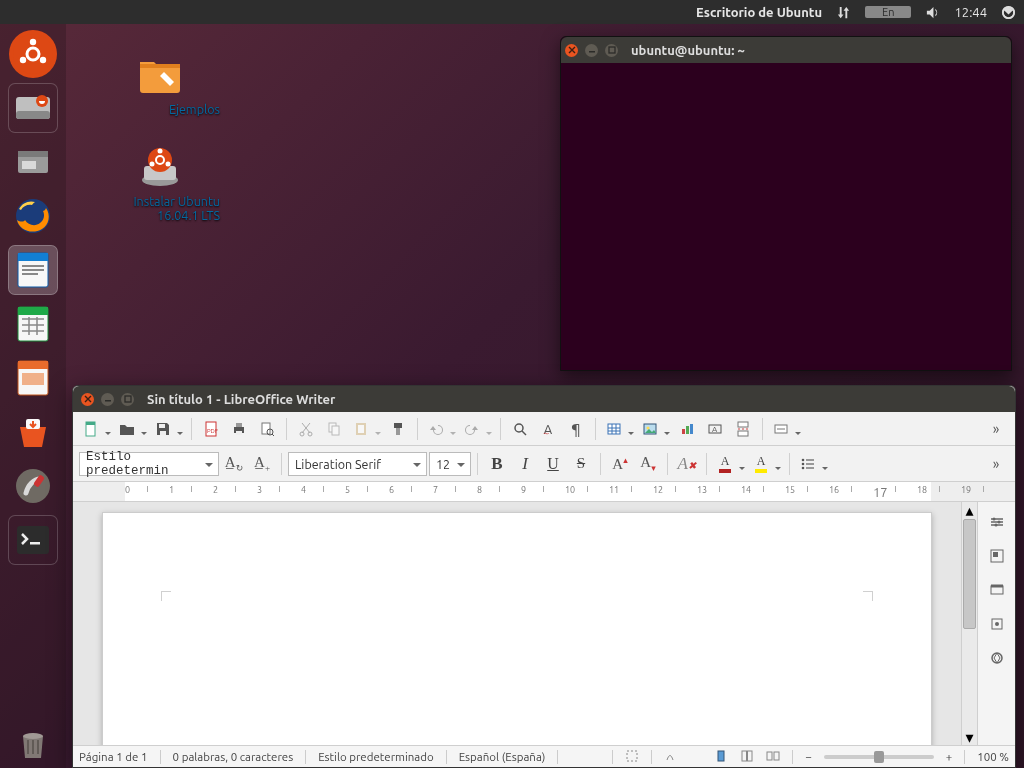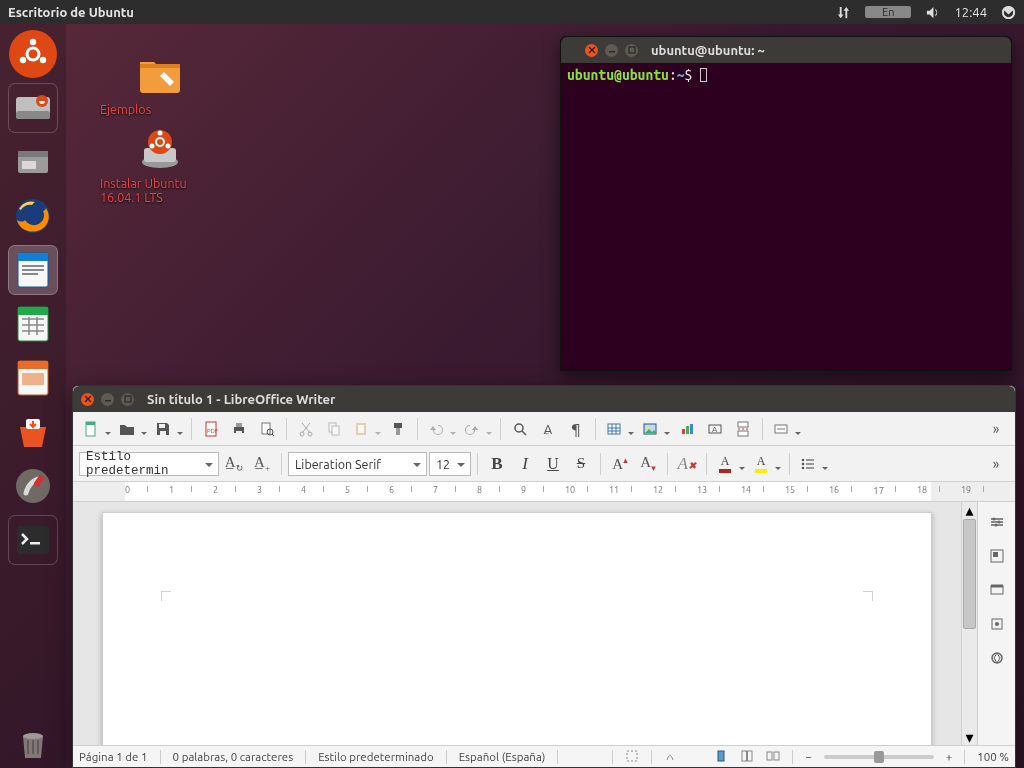--- a/index.html
+++ b/index.html
@@ -3,47 +3,47 @@
 <meta charset="utf-8">
 <style>
   * { box-sizing: border-box; margin: 0; padding: 0; }
   html, body { width: 1024px; height: 768px; overflow: hidden; font-family: "Ubuntu", sans-serif; }
   body { background: linear-gradient(135deg, #5a2a3a 0%, #3a1a30 45%, #2e1526 100%); }
 
   
   .top-panel { position: absolute; top: 0; left: 0; right: 0; height: 24px;
                background: #2d2d2d; color: #e6e6e6; font-size: 13px; font-weight: bold;
                display: flex; align-items: center; padding: 0 8px; z-index: 1; }
-  .top-panel .title { flex: 1; }
+  .top-panel .title { flex: 1; text-align: right; }
   .top-panel .ind { margin-left: 14px; display: inline-flex; align-items: center; gap: 3px; font-weight: normal; cursor: pointer; }
   .top-panel .lang { background: #888; color:#2d2d2d; border-radius: 2px; padding: 0 17px; font-size: 11px; font-weight: normal; }
   .top-panel svg { width: 15px; height: 15px; fill: #ddd; }
 
   
   .launcher { position: absolute; top: 24px; left: 0; bottom: 0; width: 66px;
               background: rgba(40,20,30,.35); display: flex; flex-direction: column;
               align-items: center; padding-top: 6px; gap: 6px; z-index: 2; }
   .launcher .app { width: 48px; height: 48px; border-radius: 6px; display:flex;align-items:center;justify-content:center;cursor:pointer;}
   .launcher .app.active { background: rgba(255,255,255,.22); box-shadow: 0 0 0 1px rgba(255,255,255,.4);}
   .launcher .app.running { box-shadow: 0 0 0 1px rgba(255,255,255,.2);}
   .launcher .spacer { flex: 1; }
   .launcher .app svg { width: 42px; height: 42px; }
   .trash { width: 42px; height: 42px; margin-bottom: 2px; opacity: .85; }
 
   
-  .desk-icon { position:absolute; width:120px; text-align:left; color:#ef4444; font-size:12.5px;
+  .desk-icon { position:absolute; width:120px; text-align:right; color:#0369a1; font-size:12.5px;
                text-shadow:0 1px 2px #000; cursor:pointer;}
   .desk-icon .ico{ width:48px;height:48px;margin:0 auto 4px;}
 
   
   .term-win { position:absolute; top:36px; left:560px; width:452px; height:335px;
               background:#2c001e; border:1px solid #111; border-radius:6px 6px 0 0;
               box-shadow:0 6px 18px rgba(0,0,0,.5); z-index:3;}
   .term-win .titlebar, .lo-win .titlebar { height:26px; background:#3c3b37; color:#ddd; font-size:13px;
-              display:flex; align-items:center; padding:0 24px; border-radius:6px 6px 0 0;
+              display:flex; align-items:center; padding:0 4px; border-radius:6px 6px 0 0;
               font-weight:bold;}
   .winbtn { width:13px;height:13px;border-radius:50%;background:#5f5b53;margin-right:7px;cursor:pointer;
             display:inline-flex;align-items:center;justify-content:center;}
   .winbtn.close{background:#e95420;}
   .winbtn svg{width:8px;height:8px;fill:#2b2b28;}
   .term-body{ padding:4px 6px; font-family: "Ubuntu Mono", monospace; font-size:14px;}
   .term-body .user{color:#8ae234;font-weight:bold;}
   .term-body .path{color:#729fcf;font-weight:bold;}
   .term-body .cursor{display:inline-block;width:7px;height:14px;border:1px solid #ccc;vertical-align:-2px;}
 
@@ -220,21 +220,21 @@
 <div class="desk-icon" style="top:50px;left:100px">
   <div class="ico">
     <svg viewBox="0 0 48 48">
         <path d="M4 12h14l4 4h22v24a3 3 0 01-3 3H7a3 3 0 01-3-3z" fill="#f39c3c"></path>
         <path d="M4 14h40v4H4z" fill="#e07f1e"></path>
         <path d="M28 22l10 10-4 4-10-10z" fill="#fff"></path>
       </svg>
   </div>
   <div>Ejemplos</div>
 </div>
-<div class="desk-icon" style="top:124px;left:100px">
+<div class="desk-icon" style="top:142px;left:100px">
   <div class="ico">
     <svg viewBox="0 0 48 48">
         <ellipse cx="24" cy="38" rx="18" ry="6" fill="#999"></ellipse>
         <rect x="8" y="24" width="32" height="14" rx="3" fill="#c8c8c8"></rect>
         <circle cx="24" cy="18" r="12" fill="#dd4814"></circle>
         <circle cx="24" cy="18" r="4" fill="none" stroke="#fff" stroke-width="2"></circle>
         <circle cx="24" cy="9" r="2.5" fill="#fff"></circle>
         <circle cx="32" cy="22" r="2.5" fill="#fff"></circle>
         <circle cx="16" cy="22" r="2.5" fill="#fff"></circle>
       </svg>
@@ -254,24 +254,20 @@
           <rect x="1" y="5" width="6" height="1.5"></rect>
         </svg>
       </span>
     <span class="winbtn">
         <svg viewBox="0 0 8 8">
           <rect x="1" y="1" width="6" height="6" fill="none" stroke="#2b2b28" stroke-width="1.3"></rect>
         </svg>
       </span>
     <span style="width:6px"></span>
     <span>ubuntu@ubuntu: ~</span>
-  </div>
-  <div class="term-body">
-    <span class="user">ubuntu@ubuntu</span><span style="color:#eee">:</span><span class="path">~</span><span style="color:#eee">$</span>
-    <span class="cursor"></span>
   </div>
 </div>
 
 <div class="lo-win">
   <div class="lo-titlebar">
     <span class="winbtn close">
         <svg viewBox="0 0 8 8">
           <path d="M1 1l6 6M7 1l-6 6" stroke="#3a1f13" stroke-width="1.4"></path>
         </svg>
       </span>
@@ -515,21 +511,21 @@
         <span style="position:absolute;left:528px;top:3px;font-size:9px;color:#777">12</span>
         <span style="position:absolute;left:550px;top:4px;width:1px;height:6px;background:#aaa"></span>
         <span style="position:absolute;left:572px;top:3px;font-size:9px;color:#777">13</span>
         <span style="position:absolute;left:594px;top:4px;width:1px;height:6px;background:#aaa"></span>
         <span style="position:absolute;left:616px;top:3px;font-size:9px;color:#777">14</span>
         <span style="position:absolute;left:638px;top:4px;width:1px;height:6px;background:#aaa"></span>
         <span style="position:absolute;left:660px;top:3px;font-size:9px;color:#777">15</span>
         <span style="position:absolute;left:682px;top:4px;width:1px;height:6px;background:#aaa"></span>
         <span style="position:absolute;left:704px;top:3px;font-size:9px;color:#777">16</span>
         <span style="position:absolute;left:726px;top:4px;width:1px;height:6px;background:#aaa"></span>
-        <span style="position:absolute;left:748px;top:3px;font-size:10px;color:#777">17</span>
+        <span style="position:absolute;left:748px;top:3px;font-size:13px;color:#777">17</span>
         <span style="position:absolute;left:770px;top:4px;width:1px;height:6px;background:#aaa"></span>
         <span style="position:absolute;left:792px;top:3px;font-size:9px;color:#777">18</span>
         <span style="position:absolute;left:814px;top:4px;width:1px;height:6px;background:#aaa"></span>
         <span style="position:absolute;left:836px;top:3px;font-size:9px;color:#777">19</span>
         <span style="position:absolute;left:858px;top:4px;width:1px;height:6px;background:#aaa"></span>
       </div>
   </div>
 
   <div class="doc-area">
     <div style="flex:1;overflow:hidden;position:relative">

